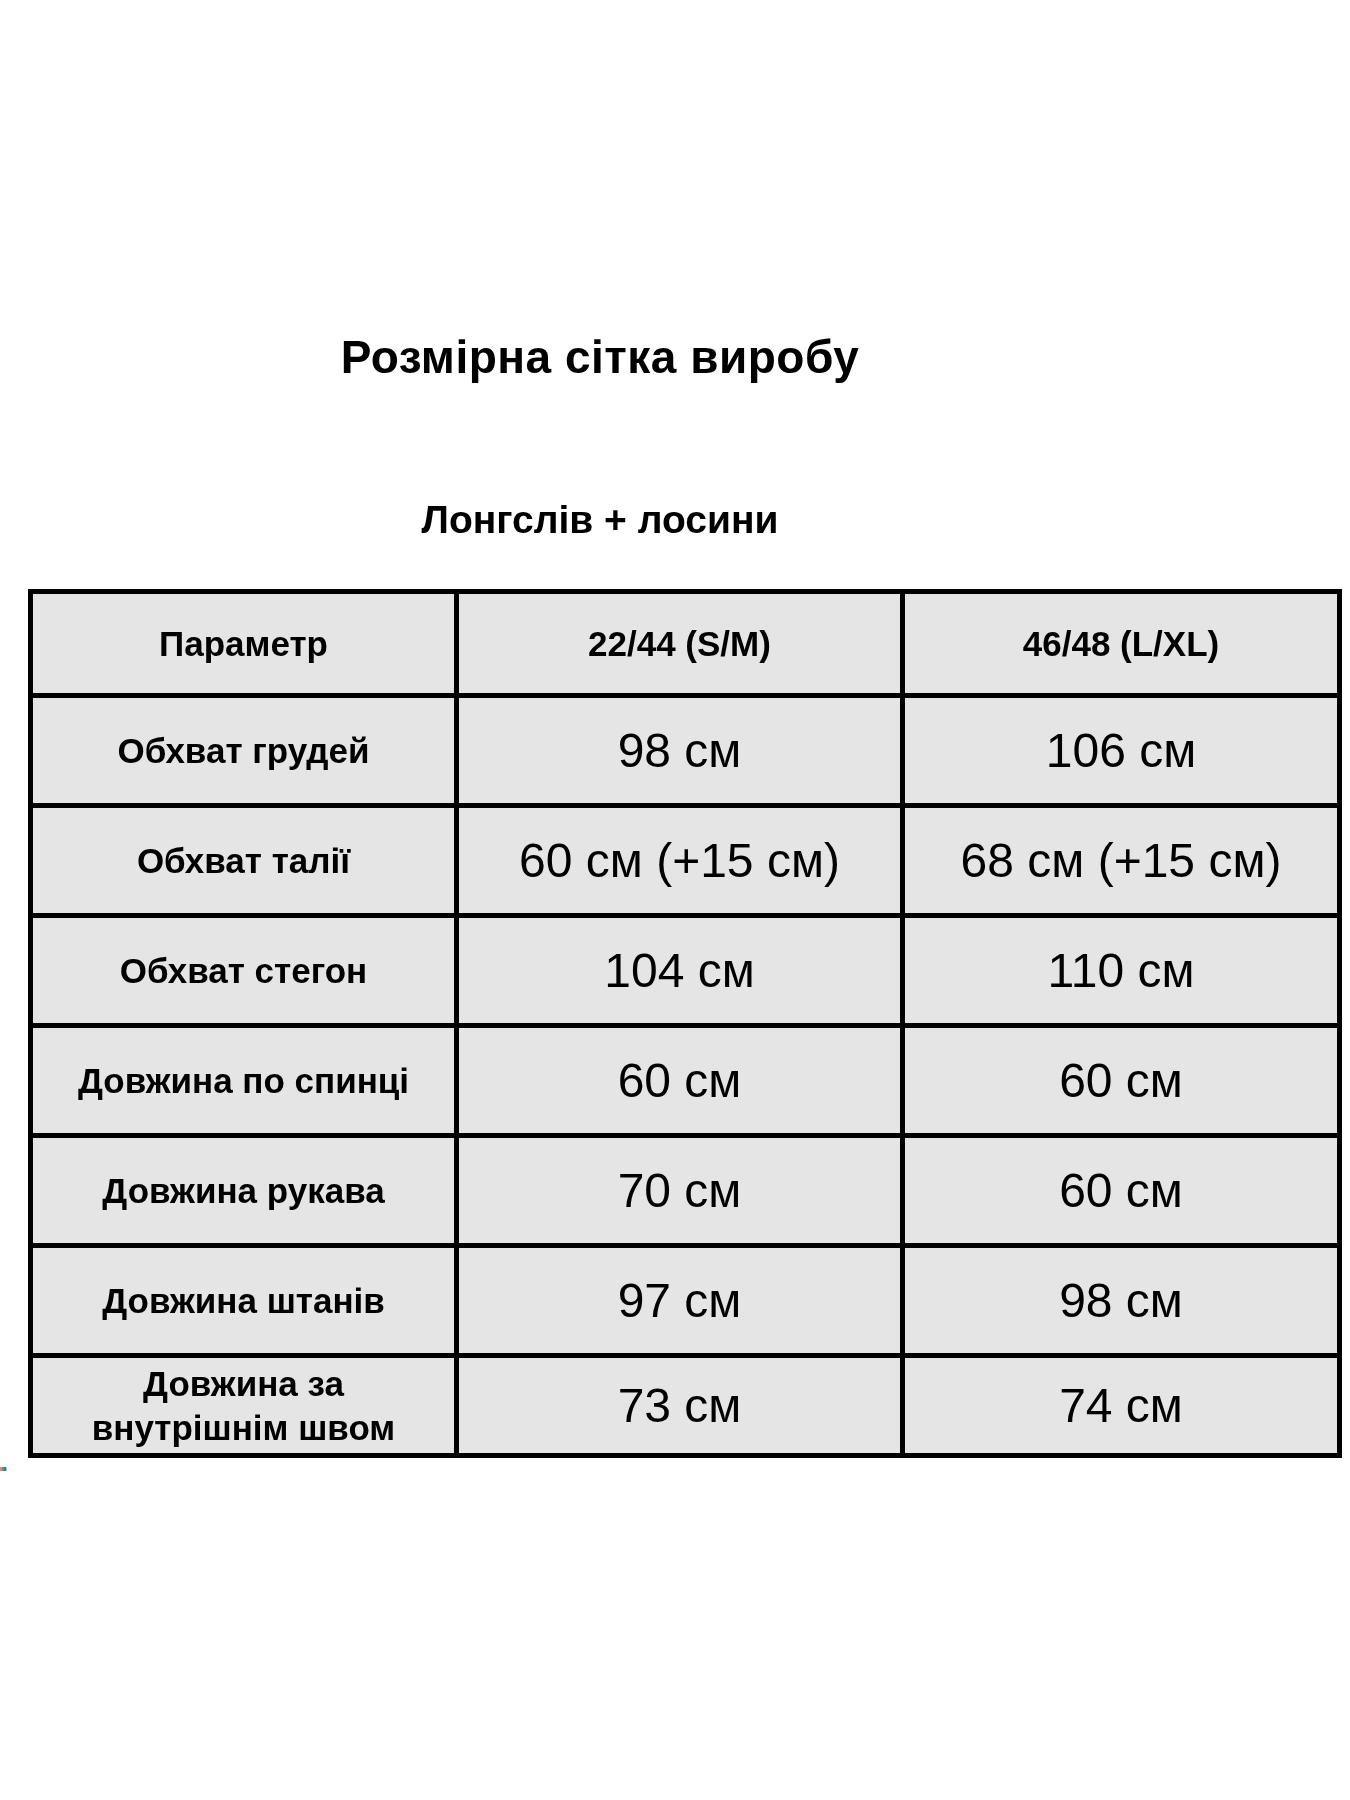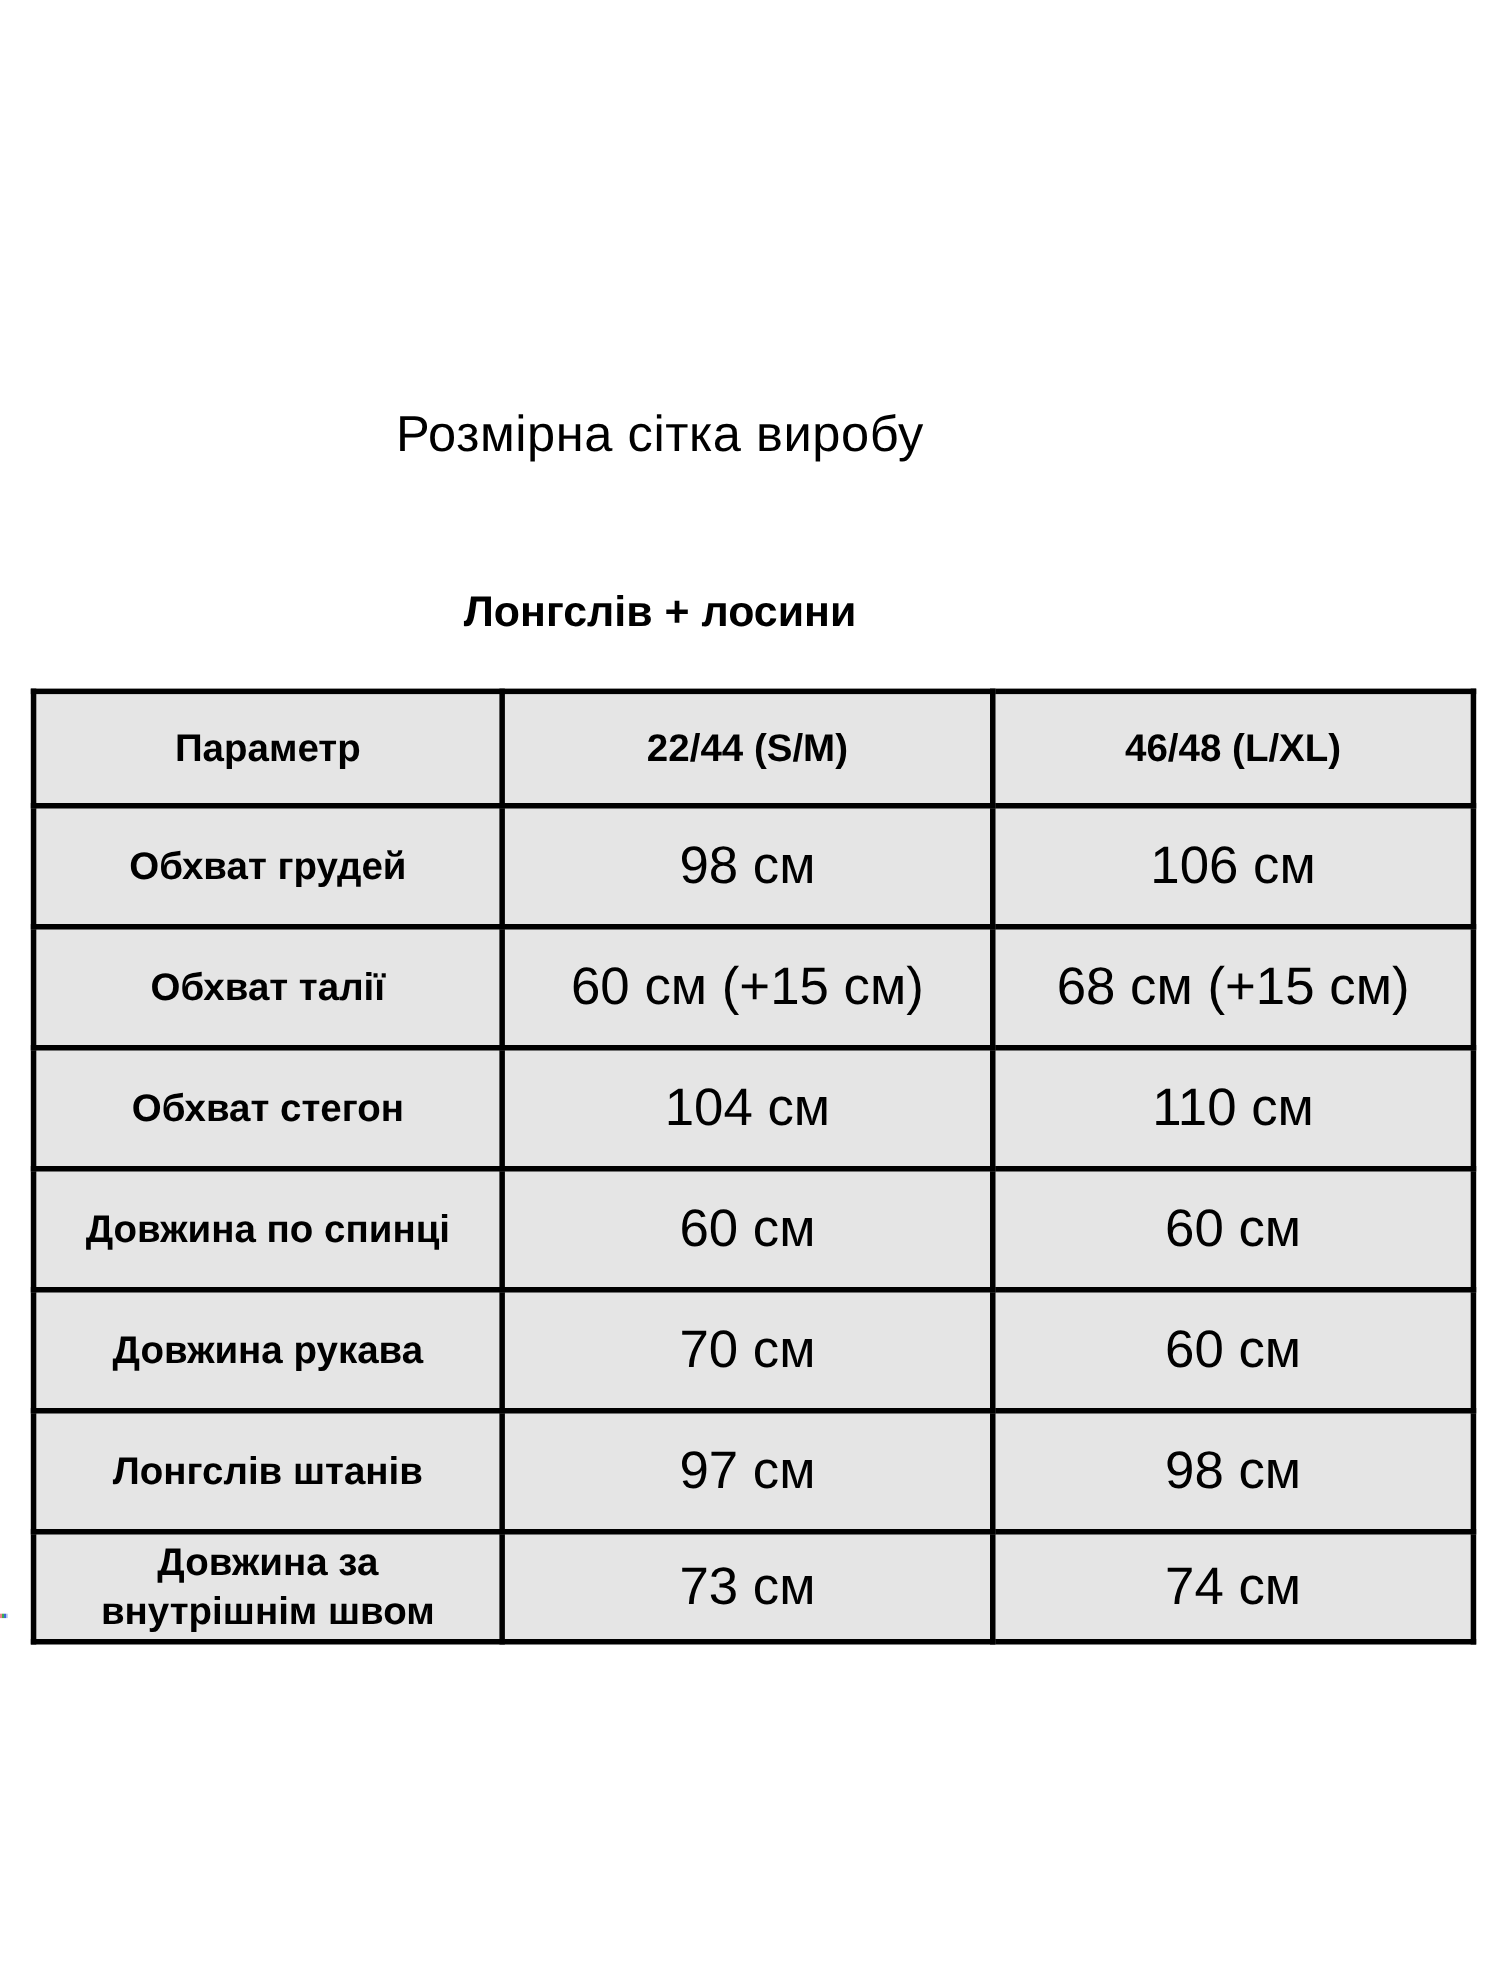--- a/index.html
+++ b/index.html
@@ -12,23 +12,22 @@
     position: relative;
     overflow: hidden;
   }
   .headings {
     width: 1200px;            
     text-align: center;
   }
   .page-title {
     padding-top: 330px;
     font-size: 46px;
-    font-weight: 400;
+    font-weight: 700;
     letter-spacing: 0.5px;
-    margin-top: 37px;
   }
   .page-subtitle {
     margin-top: 114px;
     font-size: 39px;
     font-weight: 700;
   }
   table.size-table {
     border-collapse: collapse;
     table-layout: fixed;
     width: 1309px;
@@ -109,21 +108,21 @@
       <td class="param-cell">Довжина по спинці</td>
       <td class="value-cell">60 см</td>
       <td class="value-cell">60 см</td>
     </tr>
     <tr>
       <td class="param-cell">Довжина рукава</td>
       <td class="value-cell">70 см</td>
       <td class="value-cell">60 см</td>
     </tr>
     <tr>
-      <td class="param-cell">Лонгслів штанів</td>
+      <td class="param-cell">Довжина штанів</td>
       <td class="value-cell">97 см</td>
       <td class="value-cell">98 см</td>
     </tr>
     <tr class="last-row">
       <td class="param-cell">Довжина за внутрішнім швом</td>
       <td class="value-cell">73 см</td>
       <td class="value-cell">74 см</td>
     </tr>
   </tbody>
 </table>

